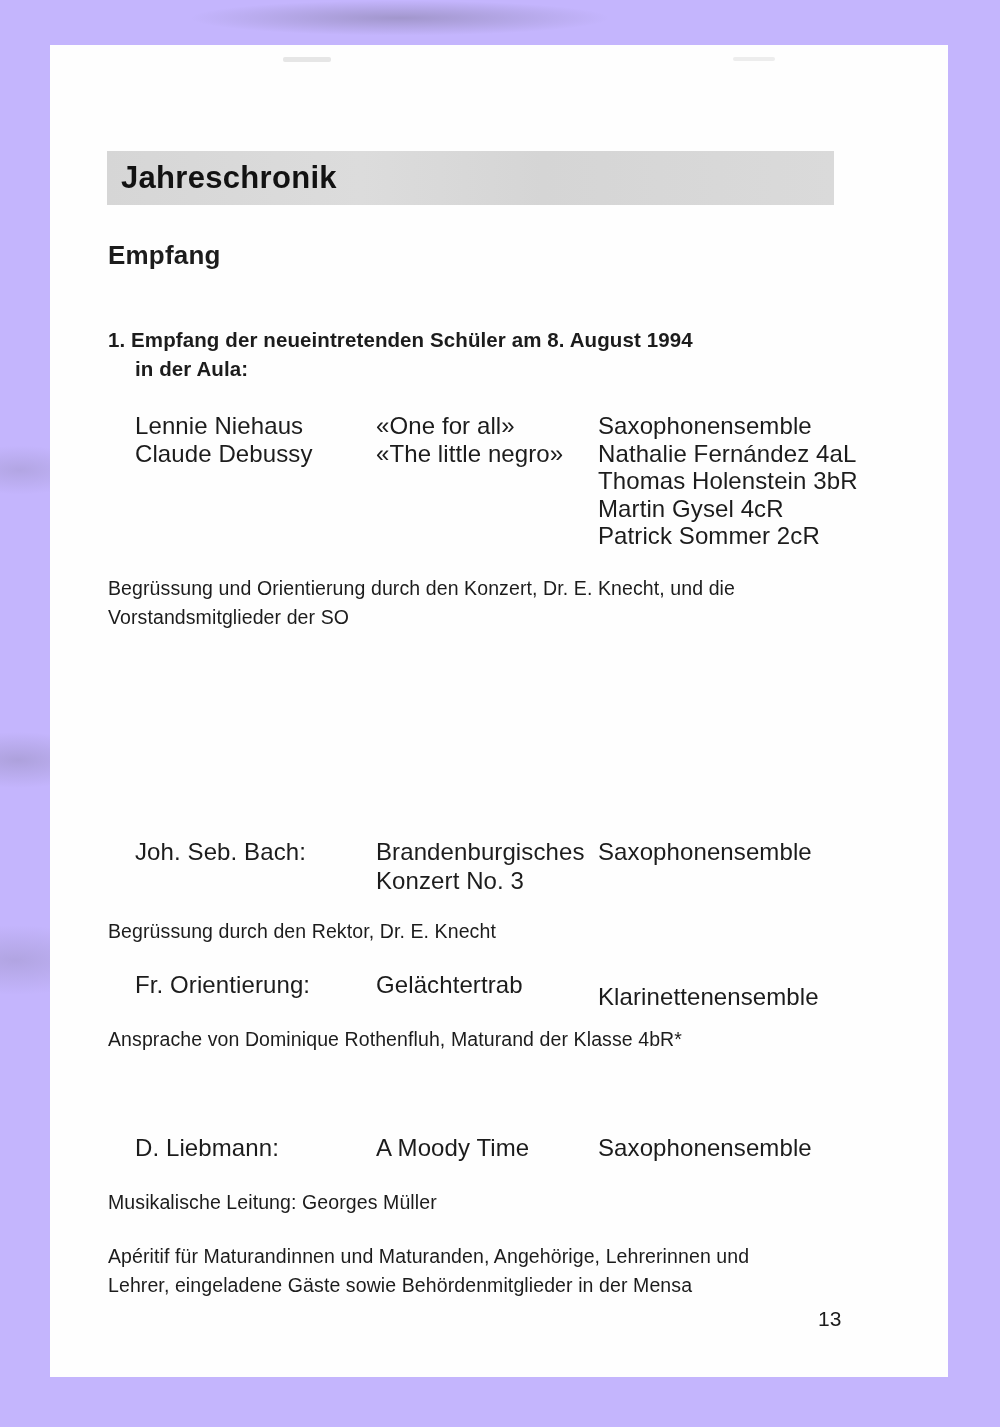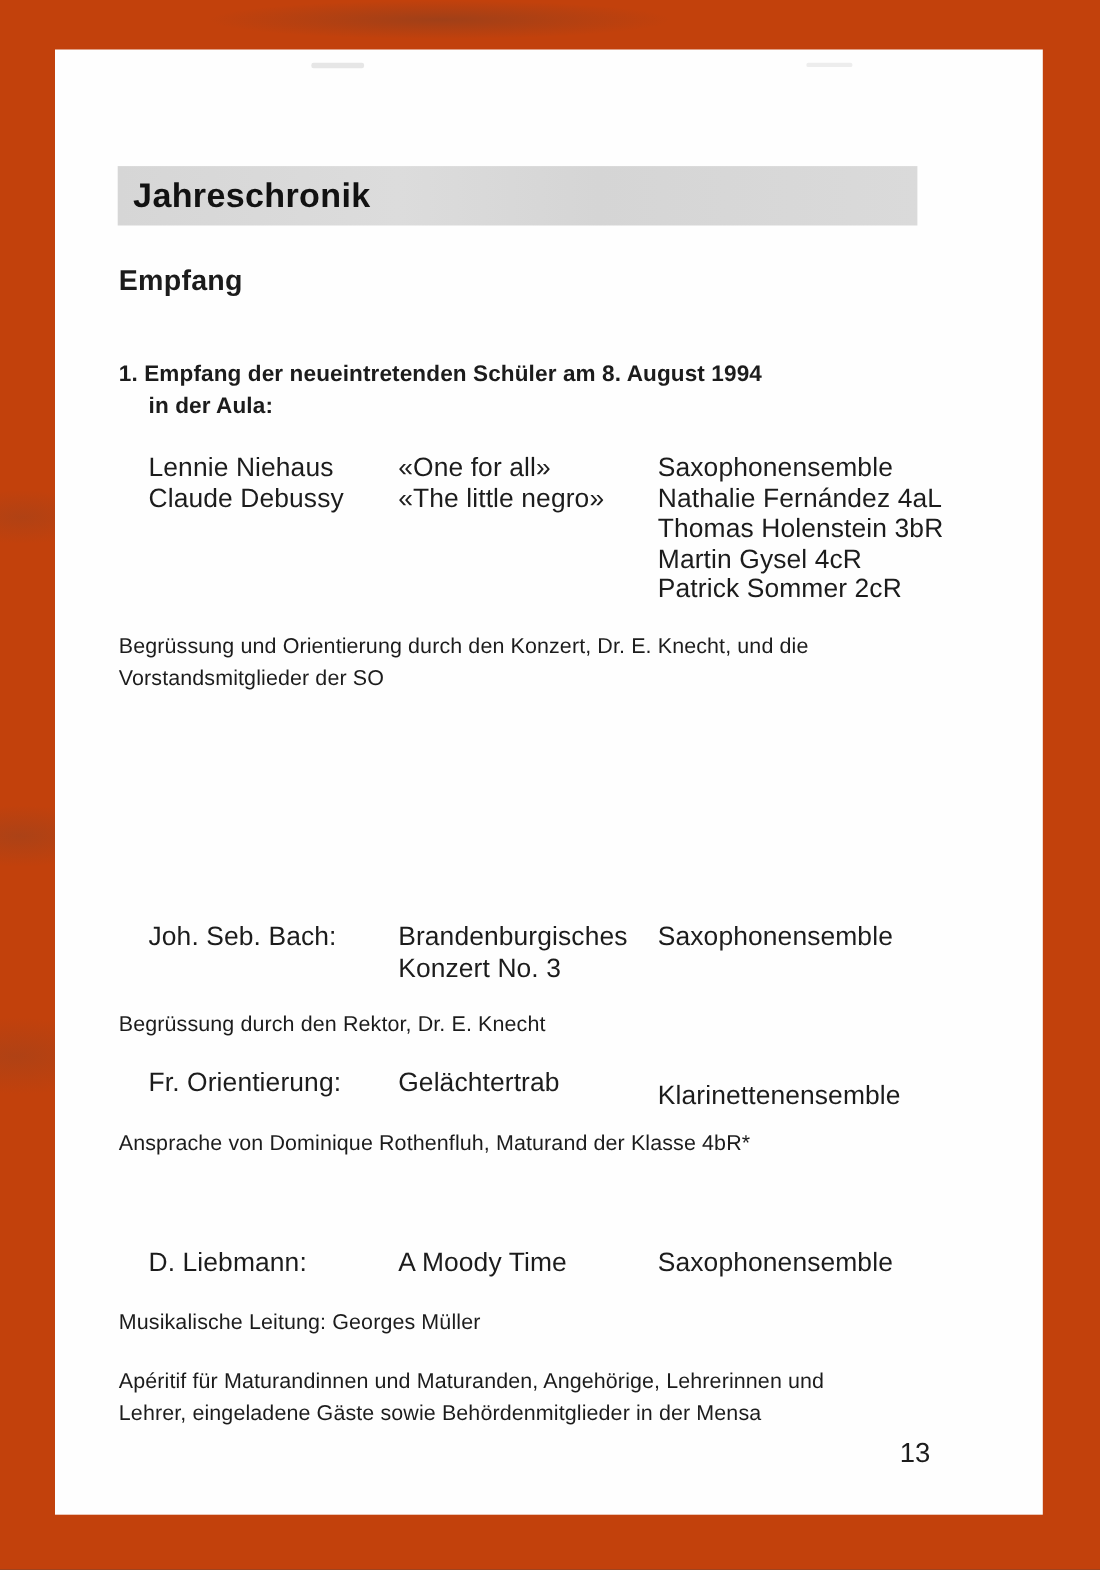--- a/index.html
+++ b/index.html
@@ -1,19 +1,19 @@
 <!DOCTYPE html>
 <html><head>
 <meta charset="utf-8">
 <style>
   * { margin:0; padding:0; box-sizing:border-box; }
   body { background:#000; }
   .frame {
     position:relative; width:1000px; height:1427px;
-    background:#c2410c; overflow:hidden;
+    background:#c4b5fd; overflow:hidden;
     font-family:"Liberation Sans", sans-serif;
   }
   
   .frame::before {
     content:""; position:absolute; inset:0;
     background:
       radial-gradient(ellipse 120px 40px at 18px 760px, rgba(70,70,70,.18), transparent 70%),
       radial-gradient(ellipse 140px 50px at 15px 960px, rgba(70,70,70,.15), transparent 70%),
       radial-gradient(ellipse 100px 35px at 20px 470px, rgba(70,70,70,.14), transparent 70%),
       radial-gradient(ellipse 300px 25px at 400px 18px, rgba(60,60,60,.25), transparent 70%);
@@ -39,24 +39,24 @@
              letter-spacing:.1px; white-space:nowrap; }
   .heading .l2 { padding-left:27px; }
 
   .body-line { font-size:19.5px; line-height:28.5px; letter-spacing:.1px; white-space:nowrap; }
   .note { left:58px; }
 
   .cell { font-size:24px; letter-spacing:.1px; white-space:nowrap; }
   .lh-tight div { line-height:27.5px; }
   .lh-prog div { line-height:28.5px; }
   .col-composer { left:85px; }
-  .col-piece    { left:312px; }
+  .col-piece    { left:326px; }
   .col-perf     { left:548px; }
 
-  .page-number { left:768px; top:1262px; font-size:25px; }
+  .page-number { left:768px; top:1262px; font-size:21px; }
 </style>
 </head>
 <body>
 
 <div class="frame">
   <div class="sheet">
 
     <div class="smudge" style="left:233px; top:12px; width:48px; height:5px;"></div>
     <div class="smudge" style="left:683px; top:12px; width:42px; height:4px; background:#ededed;"></div>
 

